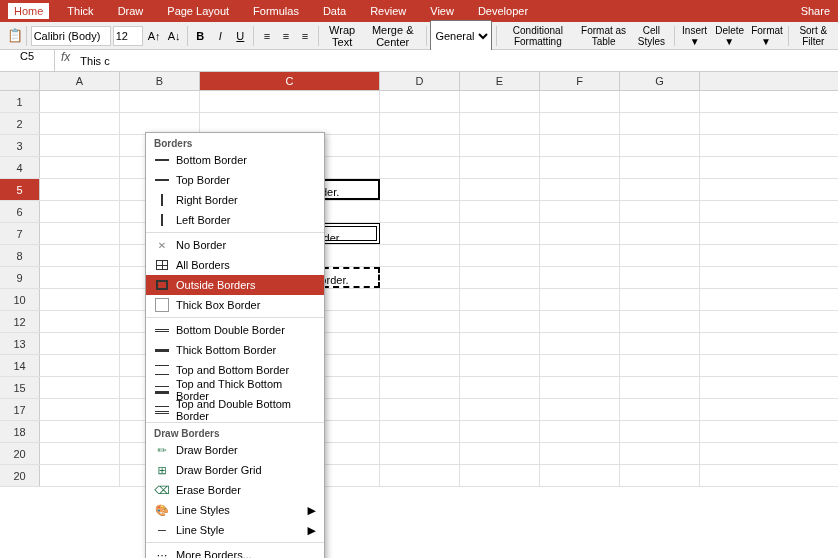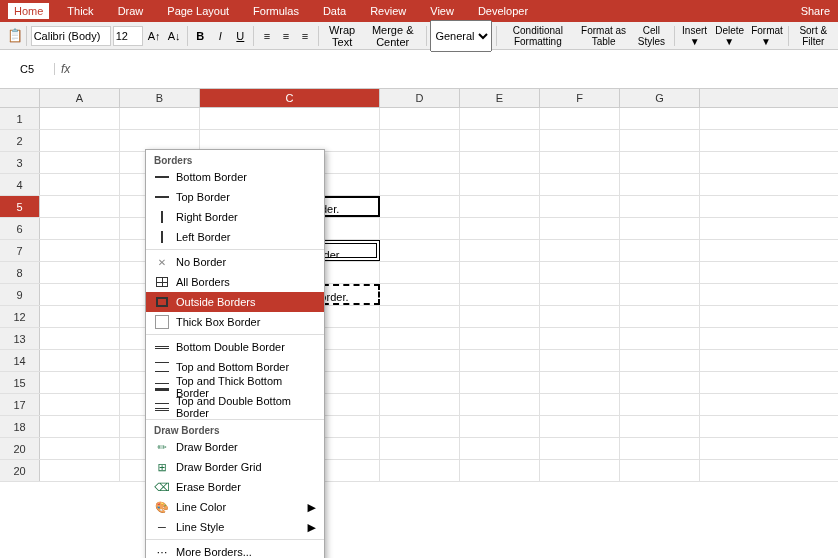--- a/index.html
+++ b/index.html
@@ -13,21 +13,21 @@
 
     .toolbar-area { background: #f0f0f0; border-bottom: 1px solid #ccc; display: flex; align-items: center; padding: 1px 4px; gap: 2px; height: 28px; }
     .font-name { width: 80px; font-size: 11px; border: 1px solid #ccc; height: 20px; padding: 0 2px; }
     .font-size { width: 30px; font-size: 11px; border: 1px solid #ccc; height: 20px; padding: 0 2px; }
     .tb-btn { background: none; border: none; font-size: 11px; padding: 1px 3px; cursor: pointer; min-width: 18px; }
     .tb-btn.bold { font-weight: bold; }
     .tb-btn.italic { font-style: italic; }
     .tb-btn.underline { text-decoration: underline; }
     .align-btns { display: flex; gap: 1px; }
 
-    .formula-bar { display: flex; align-items: center; border-bottom: 1px solid #ccc; height: 39px; }
+    .formula-bar { display: flex; border-bottom: 1px solid #ccc; height: 22px; }
     .cell-ref { width: 55px; border-right: 1px solid #ccc; padding: 0 4px; font-size: 11px; text-align: center; }
     .fx-icon { padding: 0 6px; color: #555; font-style: italic; font-size: 12px; }
     .formula-input { flex: 1; font-size: 11px; padding: 0 4px; border: none; outline: none; }
 
     
     .spreadsheet { display: flex; flex-direction: column; flex: 1; position: relative; }
     .col-headers { display: flex; border-bottom: 1px solid #ccc; background: #f0f0f0; }
     .row-col-corner { width: 40px; min-width: 40px; border-right: 1px solid #ccc; background: #f0f0f0; height: 18px; }
     .col-header { width: 100px; min-width: 100px; height: 18px; border-right: 1px solid #ccc; text-align: center; font-size: 11px; line-height: 18px; color: #333; }
     .col-header.active { background: #c0392b; color: #fff; }
@@ -115,20 +115,21 @@
   <button class="tb-btn" style="font-size:10px;">Insert ▼</button>
   <button class="tb-btn" style="font-size:10px;">Delete ▼</button>
   <button class="tb-btn" style="font-size:10px;">Format ▼</button>
   <div class="ribbon2-sep"></div>
   <button class="tb-btn" style="font-size:10px;">Sort &amp; Filter</button>
 </div>
 
 <div class="formula-bar">
   <div class="cell-ref">C5</div>
   <span class="fx-icon">fx</span>
+  <input class="formula-input" value="This c" style="">
 </div>
 
 <div class="spreadsheet-wrapper">
   <div class="spreadsheet">
 
     <div class="col-headers">
       <div class="row-col-corner"></div>
       <div class="col-header narrow">A</div>
       <div class="col-header narrow">B</div>
       <div class="col-header active wide">C</div>
@@ -233,20 +234,30 @@
           <div class="cell narrow"></div>
           <div class="cell narrow"></div>
           <div class="cell col-c cell-dashed-border">nded by a broken line border.</div>
           <div class="cell narrow"></div>
           <div class="cell narrow"></div>
           <div class="cell narrow"></div>
           <div class="cell narrow"></div>
         </div>
 
       <div class="row">
+          <div class="row-num">10</div>
+          <div class="cell narrow"></div>
+          <div class="cell narrow"></div>
+          <div class="cell col-c"></div>
+          <div class="cell narrow"></div>
+          <div class="cell narrow"></div>
+          <div class="cell narrow"></div>
+          <div class="cell narrow"></div>
+        </div>
+      <div class="row">
           <div class="row-num">12</div>
           <div class="cell narrow"></div>
           <div class="cell narrow"></div>
           <div class="cell col-c"></div>
           <div class="cell narrow"></div>
           <div class="cell narrow"></div>
           <div class="cell narrow"></div>
           <div class="cell narrow"></div>
         </div>
       <div class="row">
@@ -385,20 +396,26 @@
       <div class="menu-separator"></div>
 
       <div class="menu-item">
         <div class="icon-box">
             <div class="border-double-bottom-icon"></div>
           </div>
         <span>Bottom Double Border</span>
       </div>
       <div class="menu-item">
         <div class="icon-box">
+            <div class="border-thick-bottom-icon"></div>
+          </div>
+        <span>Thick Bottom Border</span>
+      </div>
+      <div class="menu-item">
+        <div class="icon-box">
             <div class="border-top-bottom-icon"></div>
           </div>
         <span>Top and Bottom Border</span>
       </div>
       <div class="menu-item">
         <div class="icon-box">
             <div style="border-top:1px solid #333;border-bottom:3px solid #333;width:14px;height:8px;"></div>
           </div>
         <span>Top and Thick Bottom Border</span>
       </div>
@@ -427,21 +444,21 @@
       <div class="menu-item">
         <div class="icon-box">
             <span style="color:#217346;font-size:11px;">⌫</span>
           </div>
         <span>Erase Border</span>
       </div>
       <div class="menu-item">
         <div class="icon-box">
             <span style="color:#217346;font-size:11px;">🎨</span>
           </div>
-        <span>Line Color</span>
+        <span>Line Styles</span>
         <span class="arrow">▶</span>
       </div>
       <div class="menu-item">
         <div class="icon-box">
             <span style="font-size:11px;">─</span>
           </div>
         <span>Line Style</span>
         <span class="arrow">▶</span>
       </div>
 

